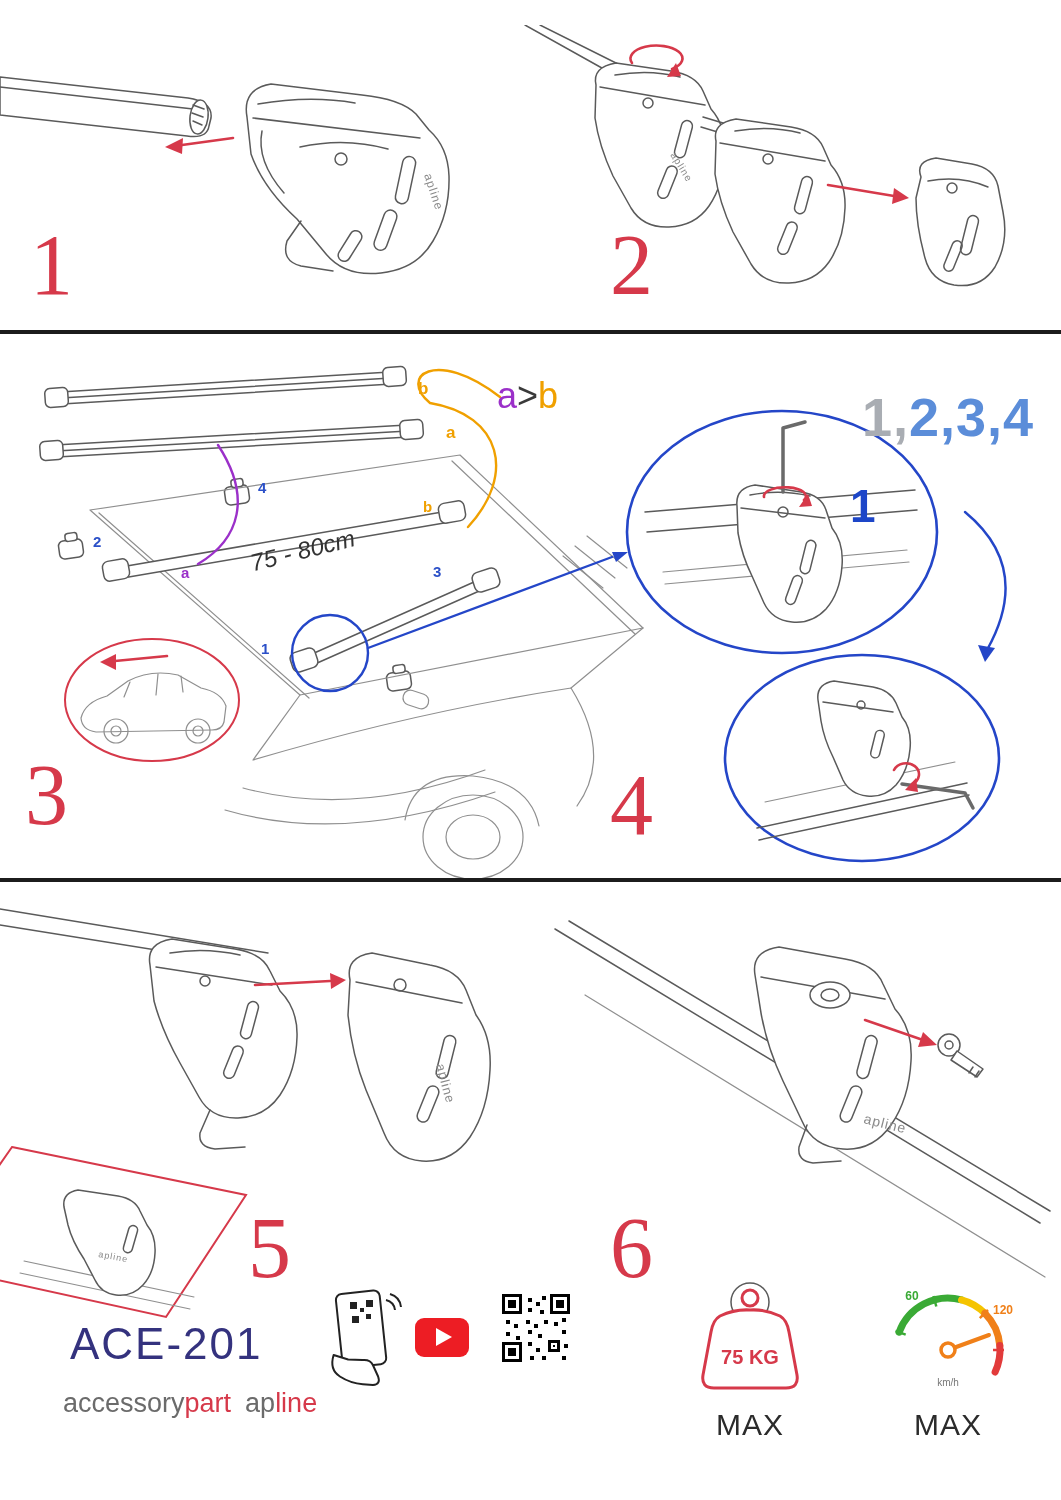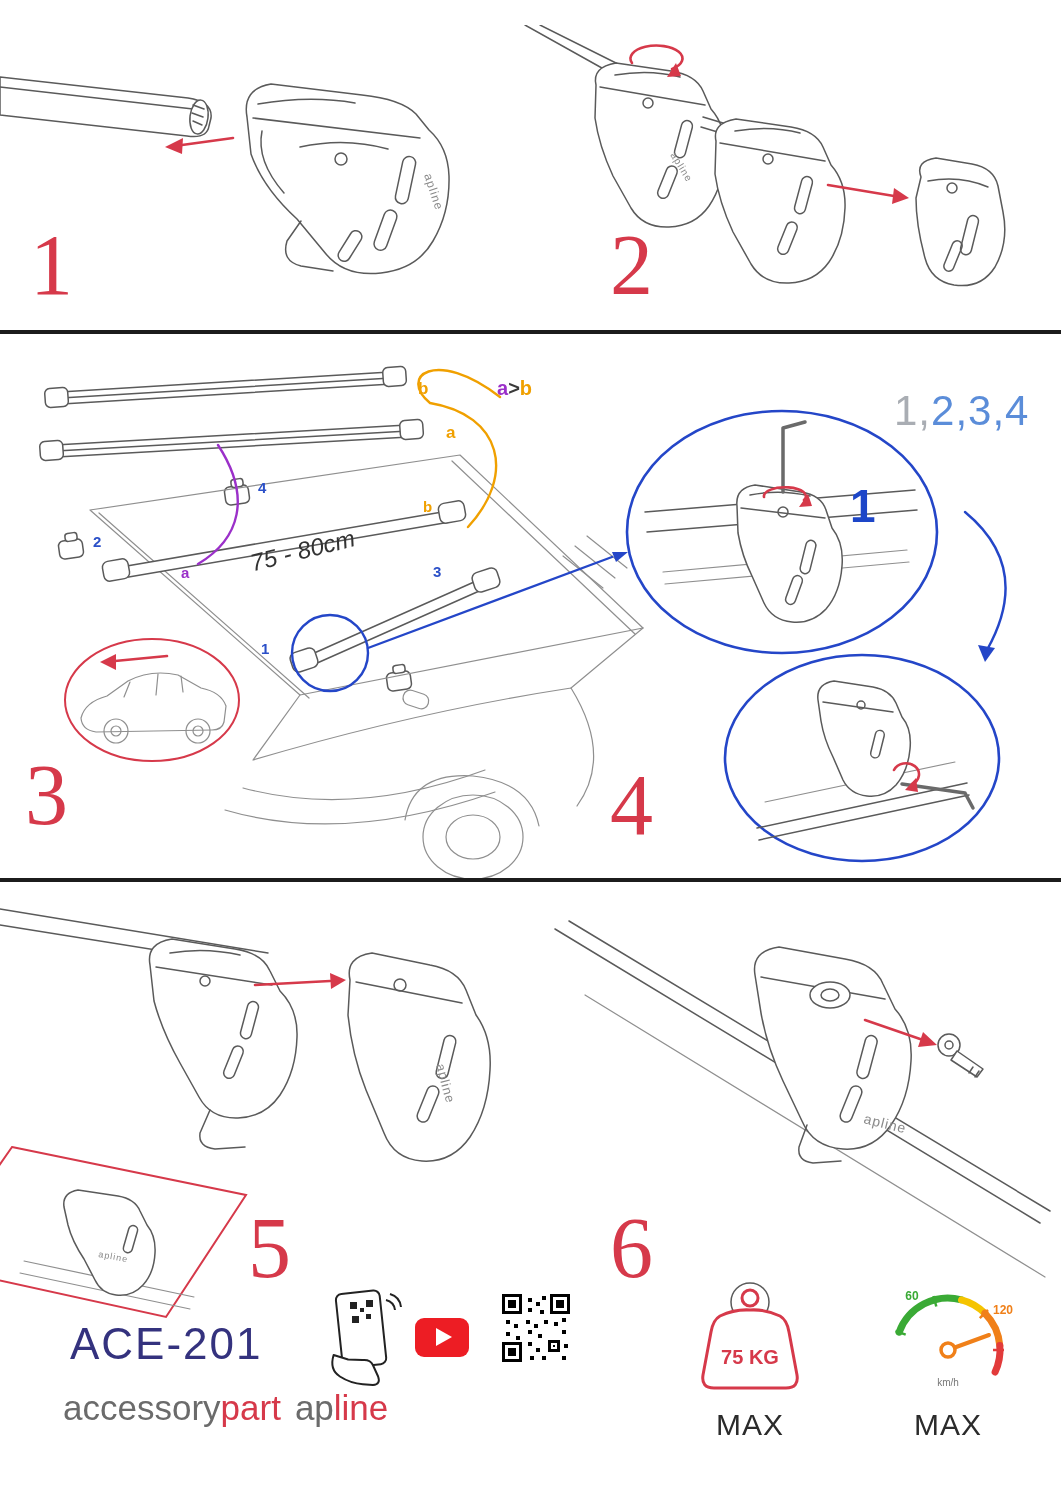--- a/index.html
+++ b/index.html
@@ -20,32 +20,32 @@
   .ink .blue-ln{stroke:#2446c8;stroke-width:2.4;}
   .ink .red-ln{stroke:#d6394a;stroke-width:2;}
   .ink .purple-ln{stroke:#9b30c9;stroke-width:2.4;}
   .ink .orange-ln{stroke:#f0a000;stroke-width:2.4;}
   .ink .key{stroke:#6a6a6a;stroke-width:3.5;}
   .ink .callout-ellipse{fill:#fff;stroke:#2446c8;stroke-width:2.6;}
   .part-label{font-family:"Liberation Sans",sans-serif;font-size:12px;fill:#8a8a8a;
               stroke:none !important;letter-spacing:1px;}
   
   .lbl{position:absolute;line-height:1;}
-  .seq{font-size:42px;letter-spacing:1px;font-weight:400;margin-left:32px;}
+  .seq{font-size:54px;letter-spacing:1px;font-weight:700;}
   .seq .g1{color:#a9adb3;} .seq .b1{color:#5b8dd9;}
-  .cmp{font-size:20px;font-weight:700;}
+  .cmp{font-size:36px;font-weight:400;}
   .cmp .a{color:#9b30c9;} .cmp .gt{color:#3a3a3a;} .cmp .b{color:#f0a000;}
   .rl{font-size:15px;font-weight:700;color:#2b50c8;}
   .rl.pa{color:#9b30c9;} .rl.ob{color:#f0a000;}
   .barl{font-size:17px;font-weight:700;color:#f0a000;}
   .meas{font-size:24px;font-style:italic;color:#333;transform:rotate(-14deg);
         transform-origin:left top;white-space:nowrap;font-weight:500;}
   .callout1{font-size:46px;font-weight:700;color:#1d46c8;}
   .model{font-size:44px;font-weight:500;letter-spacing:2px;color:#34327e;}
-  .brandline{font-size:35px;font-weight:500;}
+  .brandline{font-size:27px;font-weight:500;}
   .brandline .gray{color:#6b6b6b;} .brandline .red{color:#d6394a;}
   .brandline .gap{margin-left:14px;}
   .max{position:absolute;width:100px;text-align:center;font-size:30px;color:#2b2b2b;
        letter-spacing:1px;font-weight:500;}
   .yt{position:absolute;width:54px;height:39px;background:#ed1d24;border-radius:9px;}
   .yt .tri{position:absolute;left:21px;top:10px;width:0;height:0;
            border-left:16px solid #fff;border-top:9.5px solid transparent;
            border-bottom:9.5px solid transparent;}
   .badge-text{font-family:"Liberation Sans",sans-serif;font-weight:700;stroke:none !important;}
 </style>

